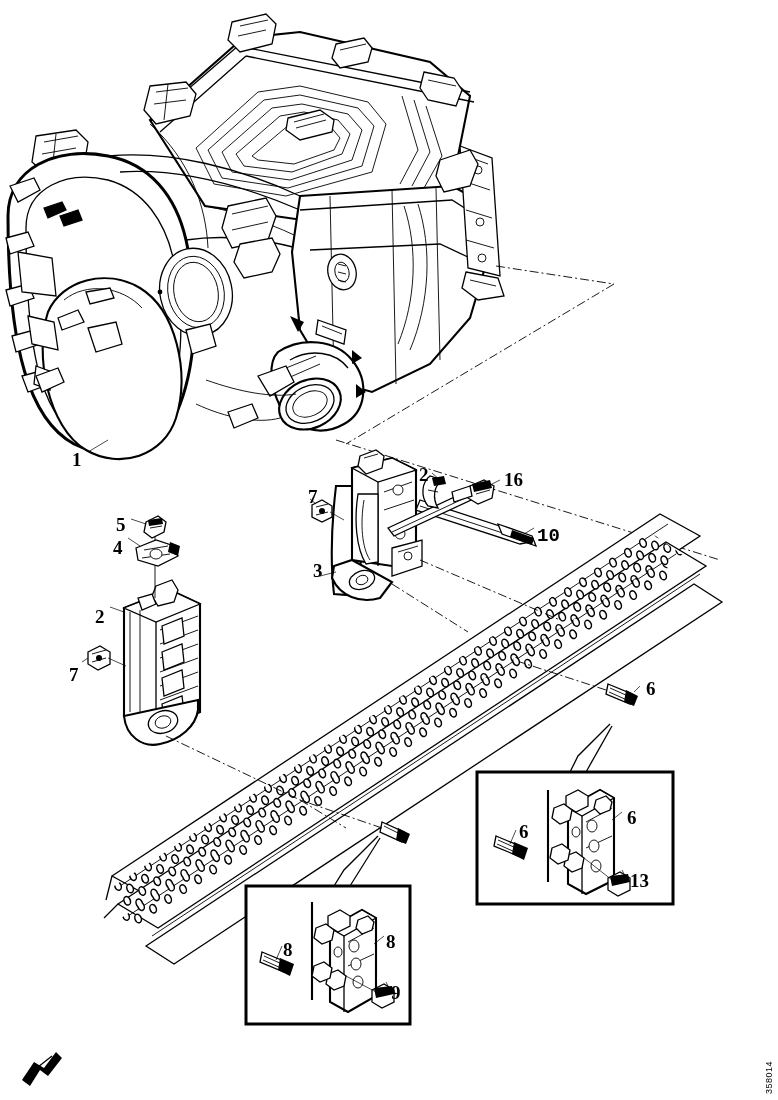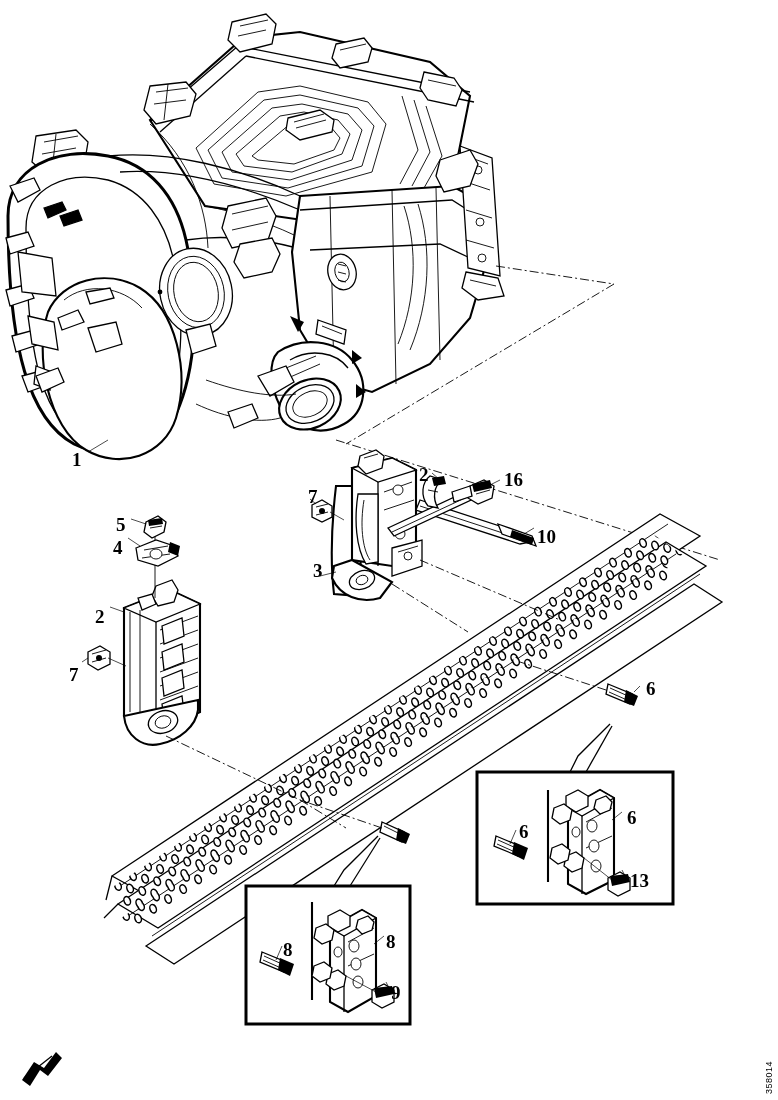--- a/index.html
+++ b/index.html
@@ -665,21 +665,21 @@
 <div id="callouts">
       <div class="callout" style="left: 72px; top: 450px;">1</div>
       <div class="callout" style="left: 116px; top: 515px;">5</div>
       <div class="callout" style="left: 113px; top: 538px;">4</div>
       <div class="callout" style="left: 95px; top: 607px;">2</div>
       <div class="callout" style="left: 69px; top: 665px;">7</div>
       <div class="callout" style="left: 308px; top: 487px;">7</div>
       <div class="callout" style="left: 313px; top: 561px;">3</div>
       <div class="callout" style="left: 419px; top: 465px;">2</div>
       <div class="callout" style="left: 504px; top: 470px;">16</div>
-      <div class="callout" style="left: 537px; top: 527px;">10</div>
+      <div class="callout" style="left: 537px; top: 527px; font-family: Liberation Mono, monospace;">10</div>
       <div class="callout" style="left: 646px; top: 679px;">6</div>
       <div class="callout" style="left: 519px; top: 822px;">6</div>
       <div class="callout" style="left: 627px; top: 808px;">6</div>
       <div class="callout" style="left: 630px; top: 871px;">13</div>
       <div class="callout" style="left: 283px; top: 940px;">8</div>
       <div class="callout" style="left: 386px; top: 932px;">8</div>
       <div class="callout" style="left: 391px; top: 983px;">9</div>
     </div>
 
 <div class="drawno">358014</div>

